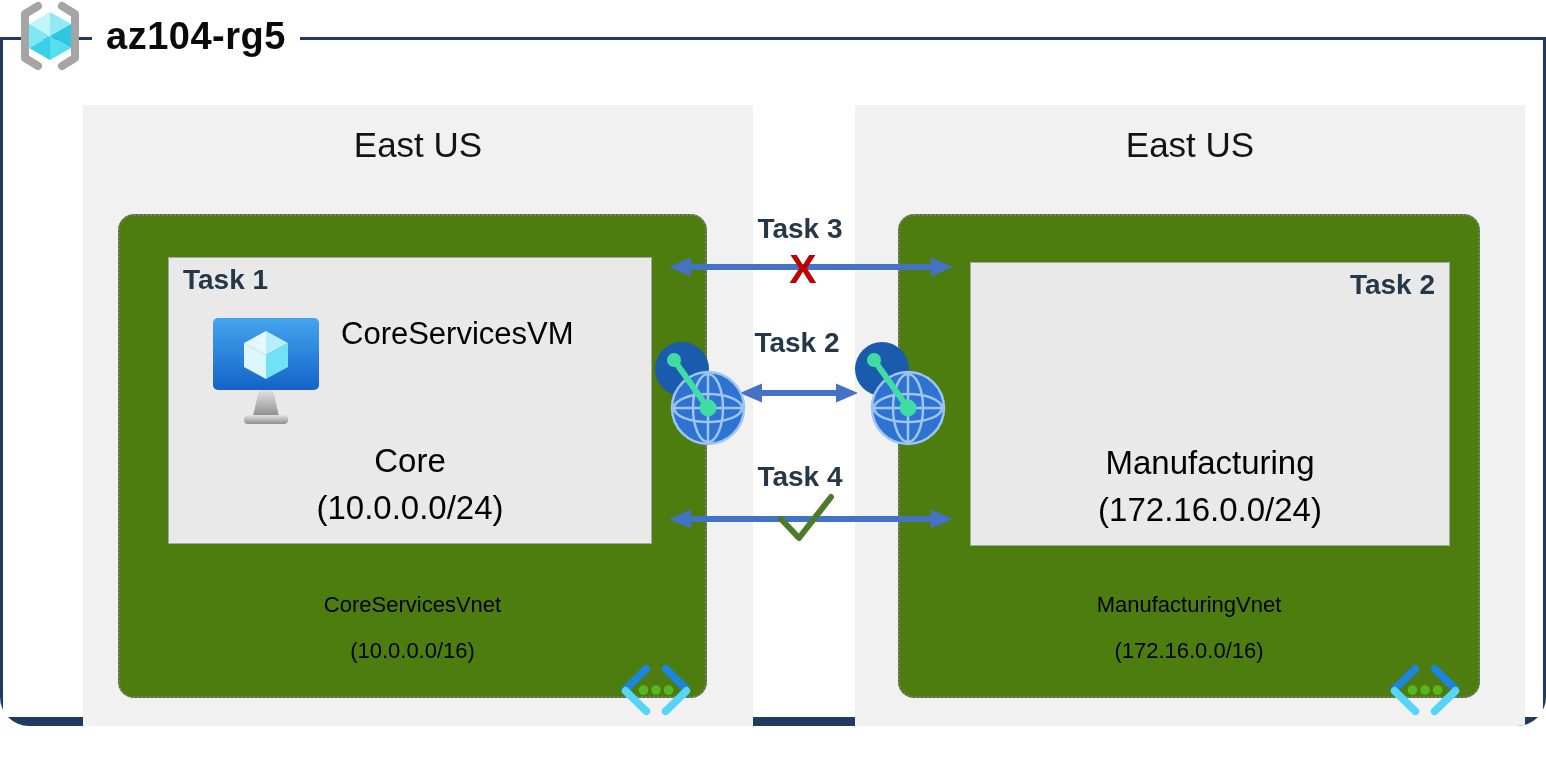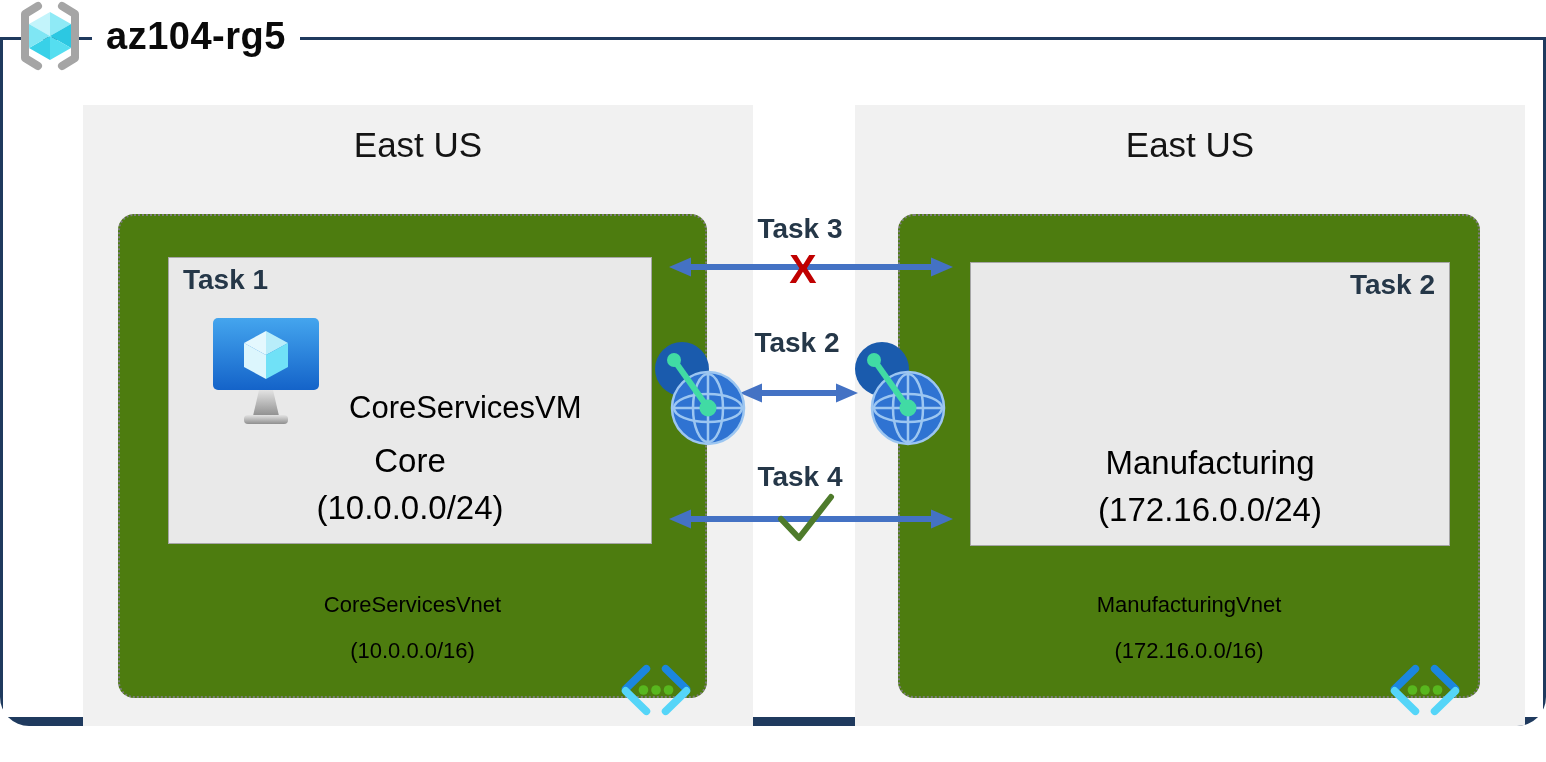--- a/index.html
+++ b/index.html
@@ -16,21 +16,21 @@
   .region-label{margin-top:20px;text-align:center;font-size:35px;font-weight:400;color:#141414;}
   
   .vnet{position:absolute;top:109px;height:480px;background:#4d7c0f;
         border:2px dotted #7C7C7C;border-radius:16px;box-sizing:content-box;}
   .vnet-caption{position:absolute;left:0;right:0;bottom:22px;text-align:center;
                 font-size:22px;line-height:46px;color:#000;}
   .vnet-badge{position:absolute;right:10px;bottom:-21px;width:78px;height:54px;}
   
   .subnet{position:absolute;background:#E9E9E9;border:1.5px solid #A6A6A6;box-sizing:border-box;}
   .task-label{position:absolute;top:6px;font-size:28px;font-weight:700;color:#253748;}
-  .vm-row{position:absolute;display:flex;align-items:flex-end;gap:28px;}
+  .vm-row{position:absolute;display:flex;align-items:flex-start;gap:20px;}
   .vm-row svg{width:110px;height:110px;flex:0 0 auto;}
   .vm-name{font-size:31px;color:#000;white-space:nowrap;}
   .subnet-caption{position:absolute;left:0;right:0;bottom:12px;text-align:center;
                   font-size:33px;line-height:47px;color:#000;}
   
   .conn-label{position:absolute;width:200px;text-align:center;
               font-size:28px;font-weight:700;color:#253748;z-index:5;}
   .arrow{position:absolute;z-index:4;}
   .mark-x{position:absolute;width:52px;text-align:center;font-size:41px;font-weight:800;
           color:#C00000;z-index:5;line-height:1;}

